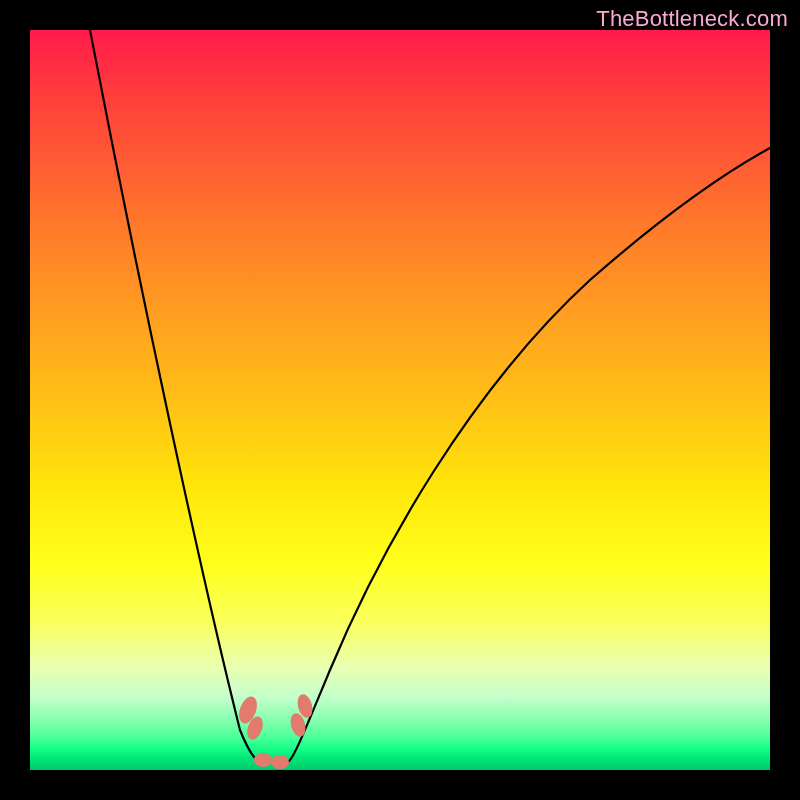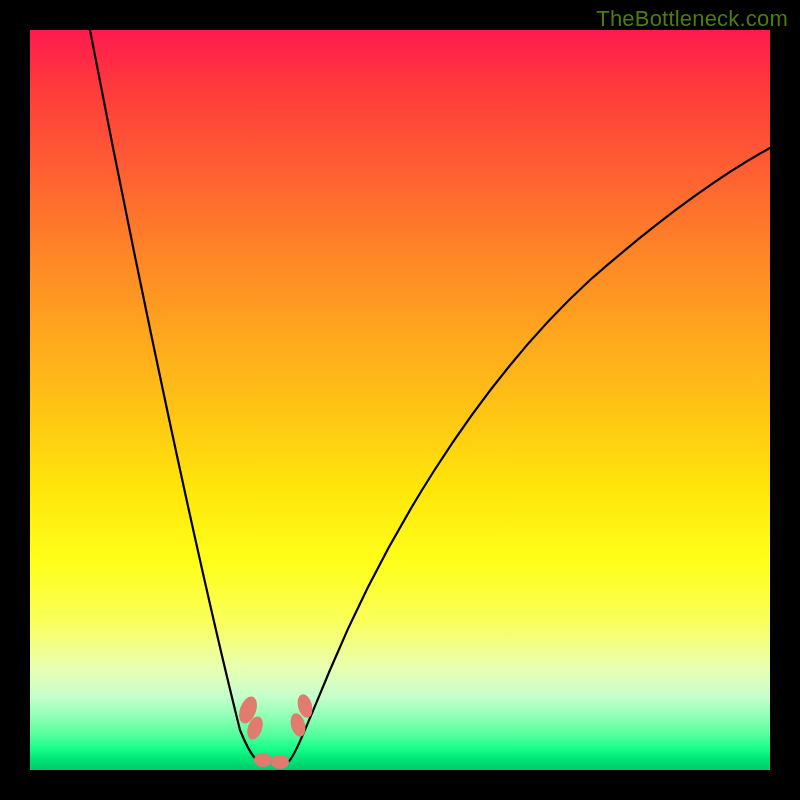--- a/index.html
+++ b/index.html
@@ -42,21 +42,21 @@
       #4dff99 95.5%,
       #1aff8c 97%,
       #00e676 98.5%,
       #00c86e 100%
     );
   }
   .watermark {
     position: absolute;
     top: 6px;
     right: 12px;
-    color: #4d7c0f;
+    color: #f9a8d4;
     font-size: 22px;
     font-weight: 500;
     letter-spacing: 0.2px;
     user-select: none;
   }
   svg.curve {
     position: absolute;
     left: 0;
     top: 0;
     width: 100%;

